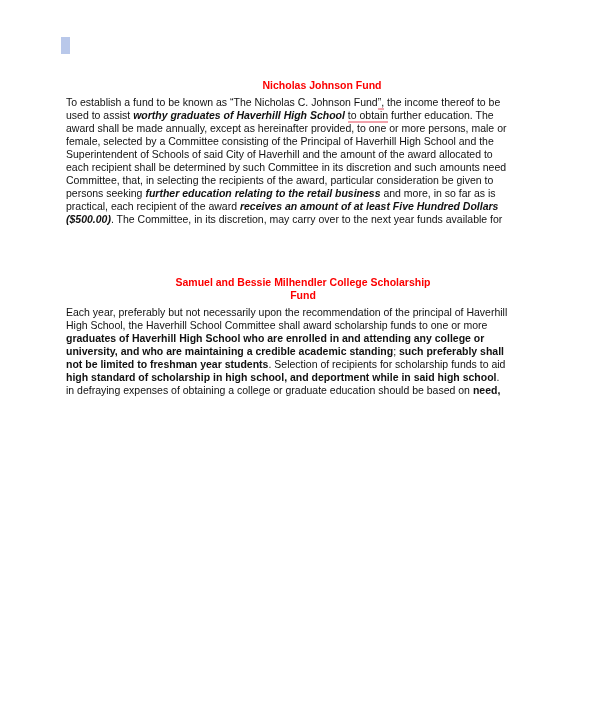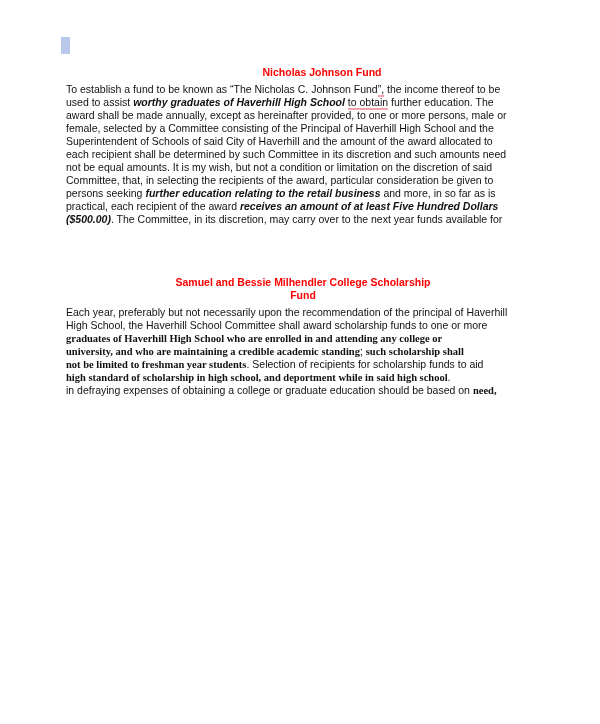--- a/index.html
+++ b/index.html
@@ -21,67 +21,66 @@
     background: var(--caret, #b9c8ea);
   }
   .doc {
     position: absolute;
     left: 66px;
     top: 66px;
     width: 474px;
   }
   .section + .section { margin-top: 50px; }
   .heading {
-    margin: 0 0 4px 0;
+    margin: 13px 0 4px 0;
     font-size: 10.5px;
     line-height: 13px;
     font-weight: bold;
     color: var(--red, #fb0000);
     text-align: center;
   }
   
   .section:first-child .heading { padding-left: 38px; }
   .para {
     font-size: 10.5px;
     line-height: 13px;
     color: var(--body, #111111);
   }
   .line { white-space: pre; height: 13px; }
-  .seg-b  { font-weight: bold; font-family: Liberation Serif, serif; }
+  .seg-b  { font-weight: bold; }
   .seg-bi { font-weight: bold; font-style: italic; text-align: right; }
   .seg-u  { border-bottom: 2px solid var(--pink, #f2a2ac); }
 </style>
 </head>
 <body>
 
 <div class="page" style="background: rgb(255, 255, 255);">
   <span class="caret"></span>
   <div class="doc" id="doc">
       <div class="section">
         <h2 class="heading"><span>Nicholas Johnson Fund</span></h2>
         <div class="para">
           <div class="line"><span>To establish a fund to be known as “The Nicholas C. Johnson Fund</span><span class="seg-u">”,</span><span> the income thereof to be</span></div>
           <div class="line"><span>used to assist </span><span class="seg-bi">worthy graduates of Haverhill High School</span><span> </span><span class="seg-u">to obtain</span><span> further education. The</span></div>
           <div class="line"><span>award shall be made annually, except as hereinafter provided, to one or more persons, male or</span></div>
           <div class="line"><span>female, selected by a Committee consisting of the Principal of Haverhill High School and the</span></div>
           <div class="line"><span>Superintendent of Schools of said City of Haverhill and the amount of the award allocated to</span></div>
           <div class="line"><span>each recipient shall be determined by such Committee in its discretion and such amounts need</span></div>
-          <div class="line"><span>not be equal amounts. It is my wish, but not a condition or limitation on the discretion of said</span></div>
           <div class="line"><span>Committee, that, in selecting the recipients of the award, particular consideration be given to</span></div>
           <div class="line"><span>persons seeking </span><span class="seg-bi">further education relating to the retail business</span><span> and more, in so far as is</span></div>
           <div class="line"><span>practical, each recipient of the award </span><span class="seg-bi">receives an amount of at least Five Hundred Dollars</span></div>
           <div class="line"><span class="seg-bi">($500.00)</span><span>. The Committee, in its discretion, may carry over to the next year funds available for</span></div>
         </div>
       </div>
       <div class="section">
         <h2 class="heading"><span>Samuel and Bessie Milhendler College Scholarship</span><br><span>Fund</span></h2>
         <div class="para">
           <div class="line"><span>Each year, preferably but not necessarily upon the recommendation of the principal of Haverhill</span></div>
           <div class="line"><span>High School, the Haverhill School Committee shall award scholarship funds to one or more</span></div>
           <div class="line"><span class="seg-b">graduates of Haverhill High School who are enrolled in and attending any college or</span></div>
-          <div class="line"><span class="seg-b">university, and who are maintaining a credible academic standing</span><span>; </span><span class="seg-b">such scholarship shall</span></div>
+          <div class="line"><span class="seg-b">university, and who are maintaining a credible academic standing</span><span>; </span><span class="seg-b">such preferably shall</span></div>
           <div class="line"><span class="seg-b">not be limited to freshman year students</span><span>. Selection of recipients for scholarship funds to aid</span></div>
           <div class="line"><span class="seg-b">high standard of scholarship in high school, and deportment while in said high school</span><span>.</span></div>
           <div class="line"><span>in defraying expenses of obtaining a college or graduate education should be based on </span><span class="seg-b">need,</span></div>
         </div>
       </div>
     </div>
 </div>
 
 </body></html>

